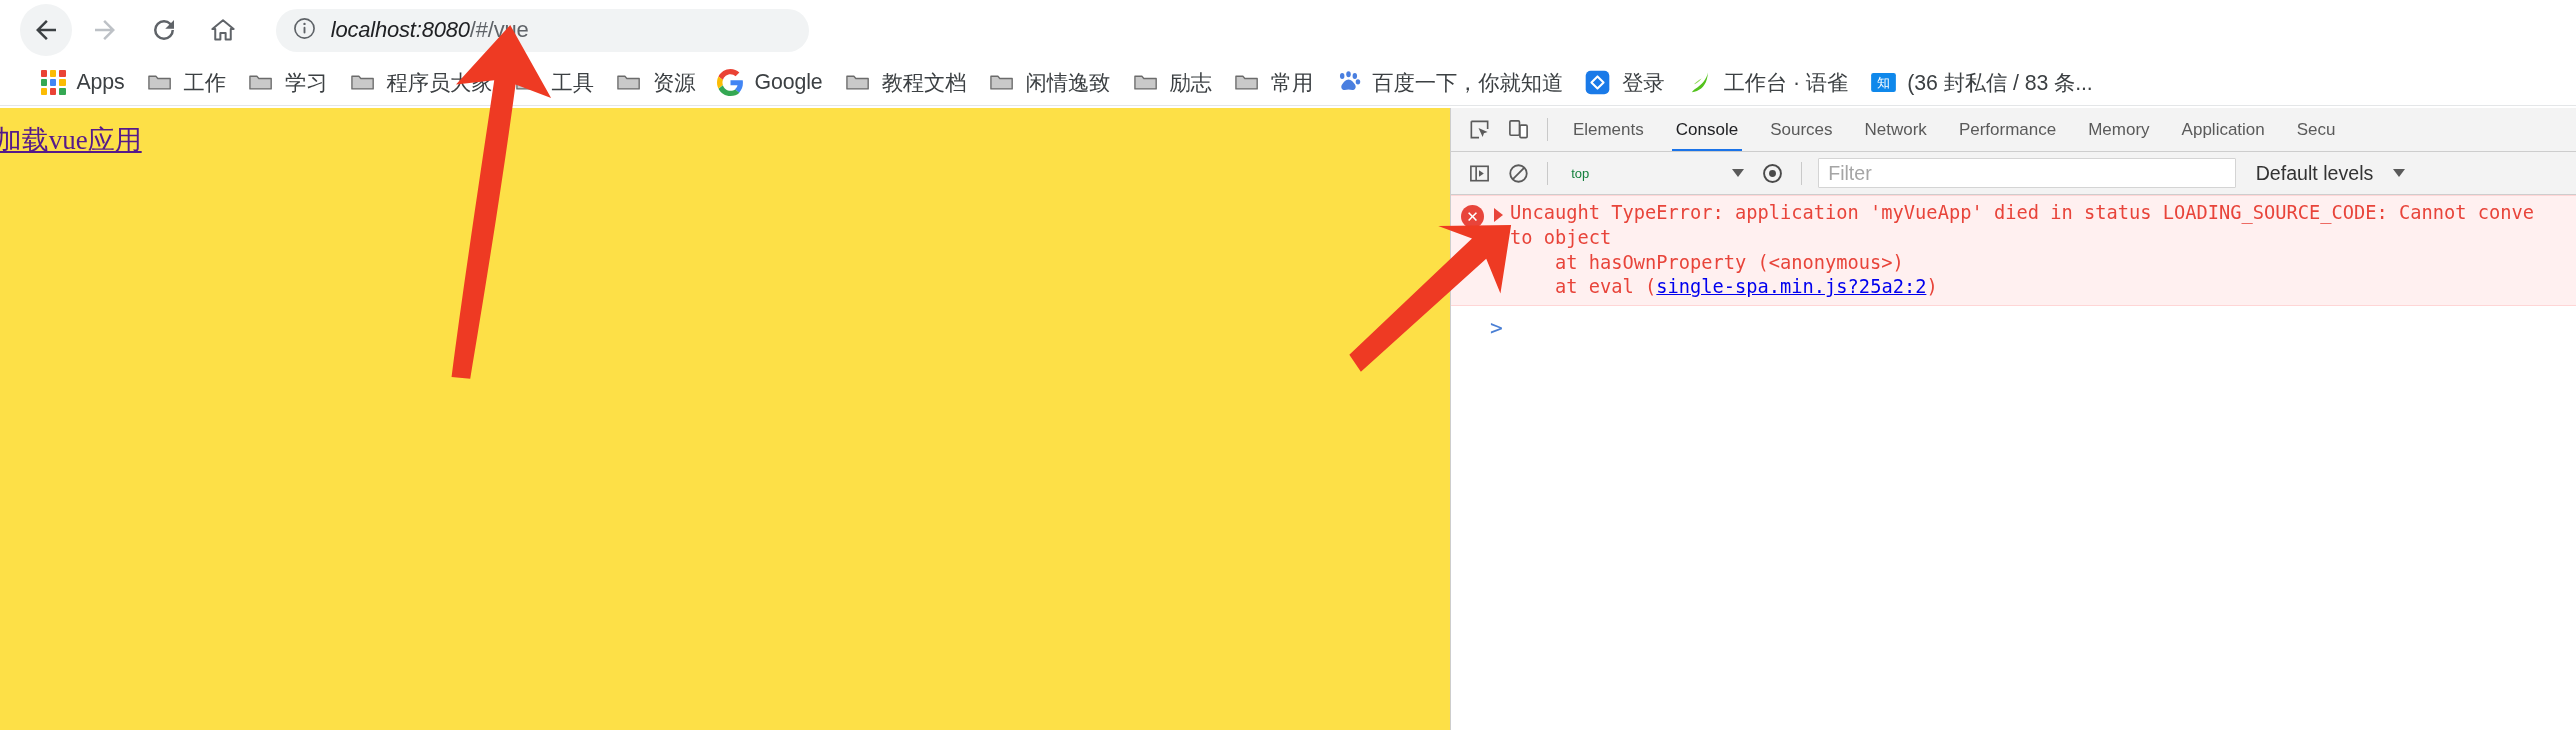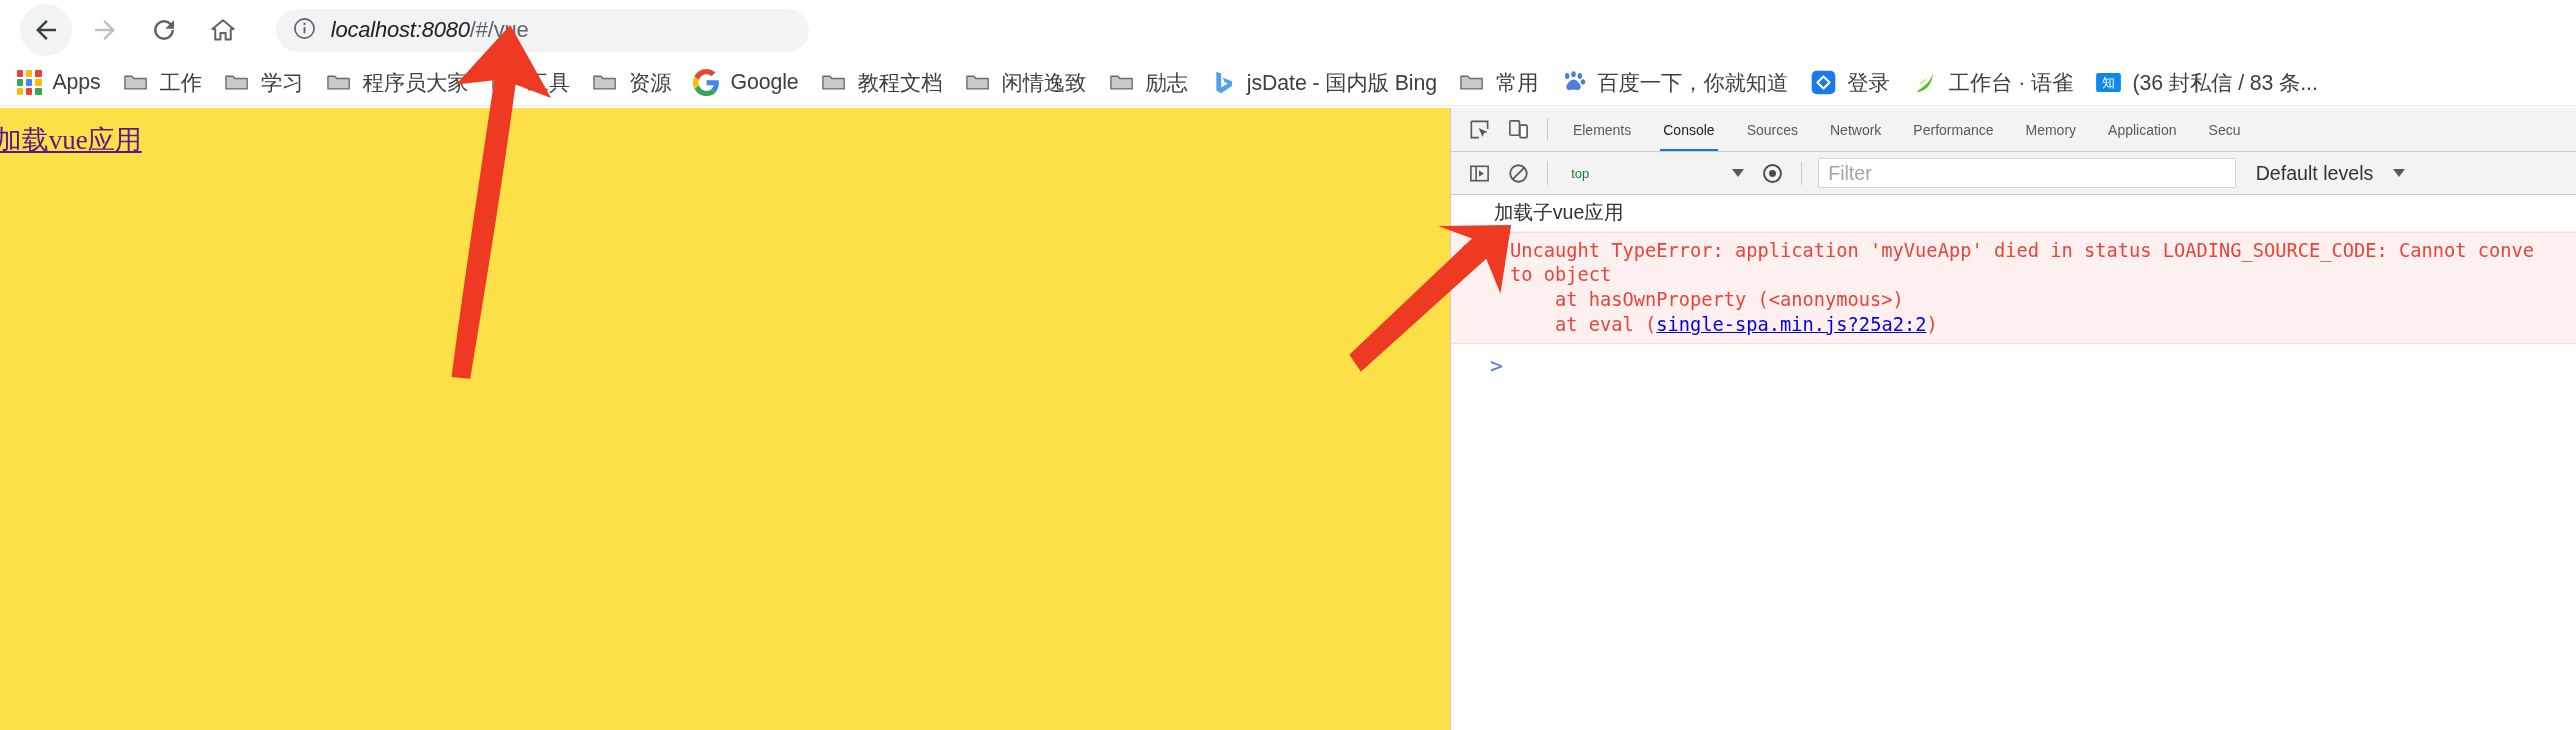--- a/index.html
+++ b/index.html
@@ -39,21 +39,21 @@
   .omnibox .url-text {
     font-size: 22px; color: #5f6368; white-space: nowrap;
     letter-spacing: -0.2px;
   }
   .omnibox .url-text .host { color: #202124; font-style: italic; }
 
   
   .bookmarks-bar {
     position: absolute; left: 0; top: 60px; width: 2576px; height: 46px;
     background: #ffffff;
-    display: flex; align-items: center; padding: 0 6px;
+    display: flex; align-items: center; padding: 0 30px;
     border-bottom: 0.9px solid #e4e6e8;
     overflow: hidden;
   }
   .bm {
     display: flex; align-items: center; flex: 0 0 auto;
     height: 39px; padding: 0 10.7px; border-radius: 3.6px;
     white-space: nowrap;
   }
   .bm-label {
     font-size: 21.3px; color: #3c4043; margin-left: 10.7px;
@@ -96,21 +96,21 @@
     padding-left: 9px; overflow: hidden;
   }
   .dt-iconbtn {
     width: 39px; height: 39px; flex: 0 0 auto;
     display: flex; align-items: center; justify-content: center;
   }
   .dt-sep {
     width: 0.9px; height: 23px; background: #c9c9c9; margin: 0 9px; flex:0 0 auto;
   }
   .dt-tab {
-    font-size: 14px; color: #5a5a5a; padding: 0 16px; height: 44px;
+    font-size: 17px; color: #5a5a5a; padding: 0 16px; height: 44px;
     display: flex; align-items: center; flex: 0 0 auto; white-space: nowrap; text-align: right;
   }
   .dt-tab.selected { color: #202124; position: relative; }
   .dt-tab.selected::after {
     content: ""; position: absolute; left: 12.4px; right: 12.4px; bottom: 0;
     height: 2.7px; background: #1a73e8;
   }
 
   .dt-toolbar {
     display: flex; align-items: center; height: 43px;
@@ -306,26 +306,20 @@
       <span class="bm-label">闲情逸致</span>
     </div>
 
     <div class="bm">
       <svg class="bm-icon" viewBox="0 0 24 24">
         <path d="M2.6 6.4h6.2l1.7 2h11v9.3H2.6z" fill="#c9c9c9" stroke="#6b6b6b" stroke-width="1.2" stroke-linejoin="round"></path>
       </svg>
       <span class="bm-label">励志</span>
     </div>
 
-    <div class="bm">
-      <svg class="bm-icon" viewBox="0 0 24 24">
-        <path d="M6.5 2.5l4.3 1.6v12.2l6-3.3-3-1.4-1.5-3.8 8.1 3v4.3L10.8 21.5 6.5 19z" fill="#4aa3f0"></path>
-      </svg>
-      <span class="bm-label">jsDate - 国内版 Bing</span>
-    </div>
 
     <div class="bm">
       <svg class="bm-icon" viewBox="0 0 24 24">
         <path d="M2.6 6.4h6.2l1.7 2h11v9.3H2.6z" fill="#c9c9c9" stroke="#6b6b6b" stroke-width="1.2" stroke-linejoin="round"></path>
       </svg>
       <span class="bm-label">常用</span>
     </div>
 
     <div class="bm">
       <svg class="bm-icon" viewBox="0 0 24 24">
@@ -429,24 +423,20 @@
       </div>
 
       <div class="levels">
         <span>Default levels</span>
         <span class="tri-down"></span>
       </div>
     </div>
 
     <div class="console-body">
 
-      <div class="log-row info">
-        <div class="log-gutter"></div>
-        <div class="log-msg">加载子vue应用</div>
-      </div>
 
       <div class="log-row error">
         <div class="log-gutter">
           <span class="err-icon">✕</span>
         </div>
         <span class="disclosure"></span>
         <div class="log-msg"><span>Uncaught TypeError: application 'myVueApp' died in status LOADING_SOURCE_CODE: Cannot conve</span>
 <span>to object</span>
 <span>    at hasOwnProperty (&lt;anonymous&gt;)</span>
 <span>    at eval (</span><a class="err-link" href="#">single-spa.min.js?25a2:2</a><span>)</span></div>

